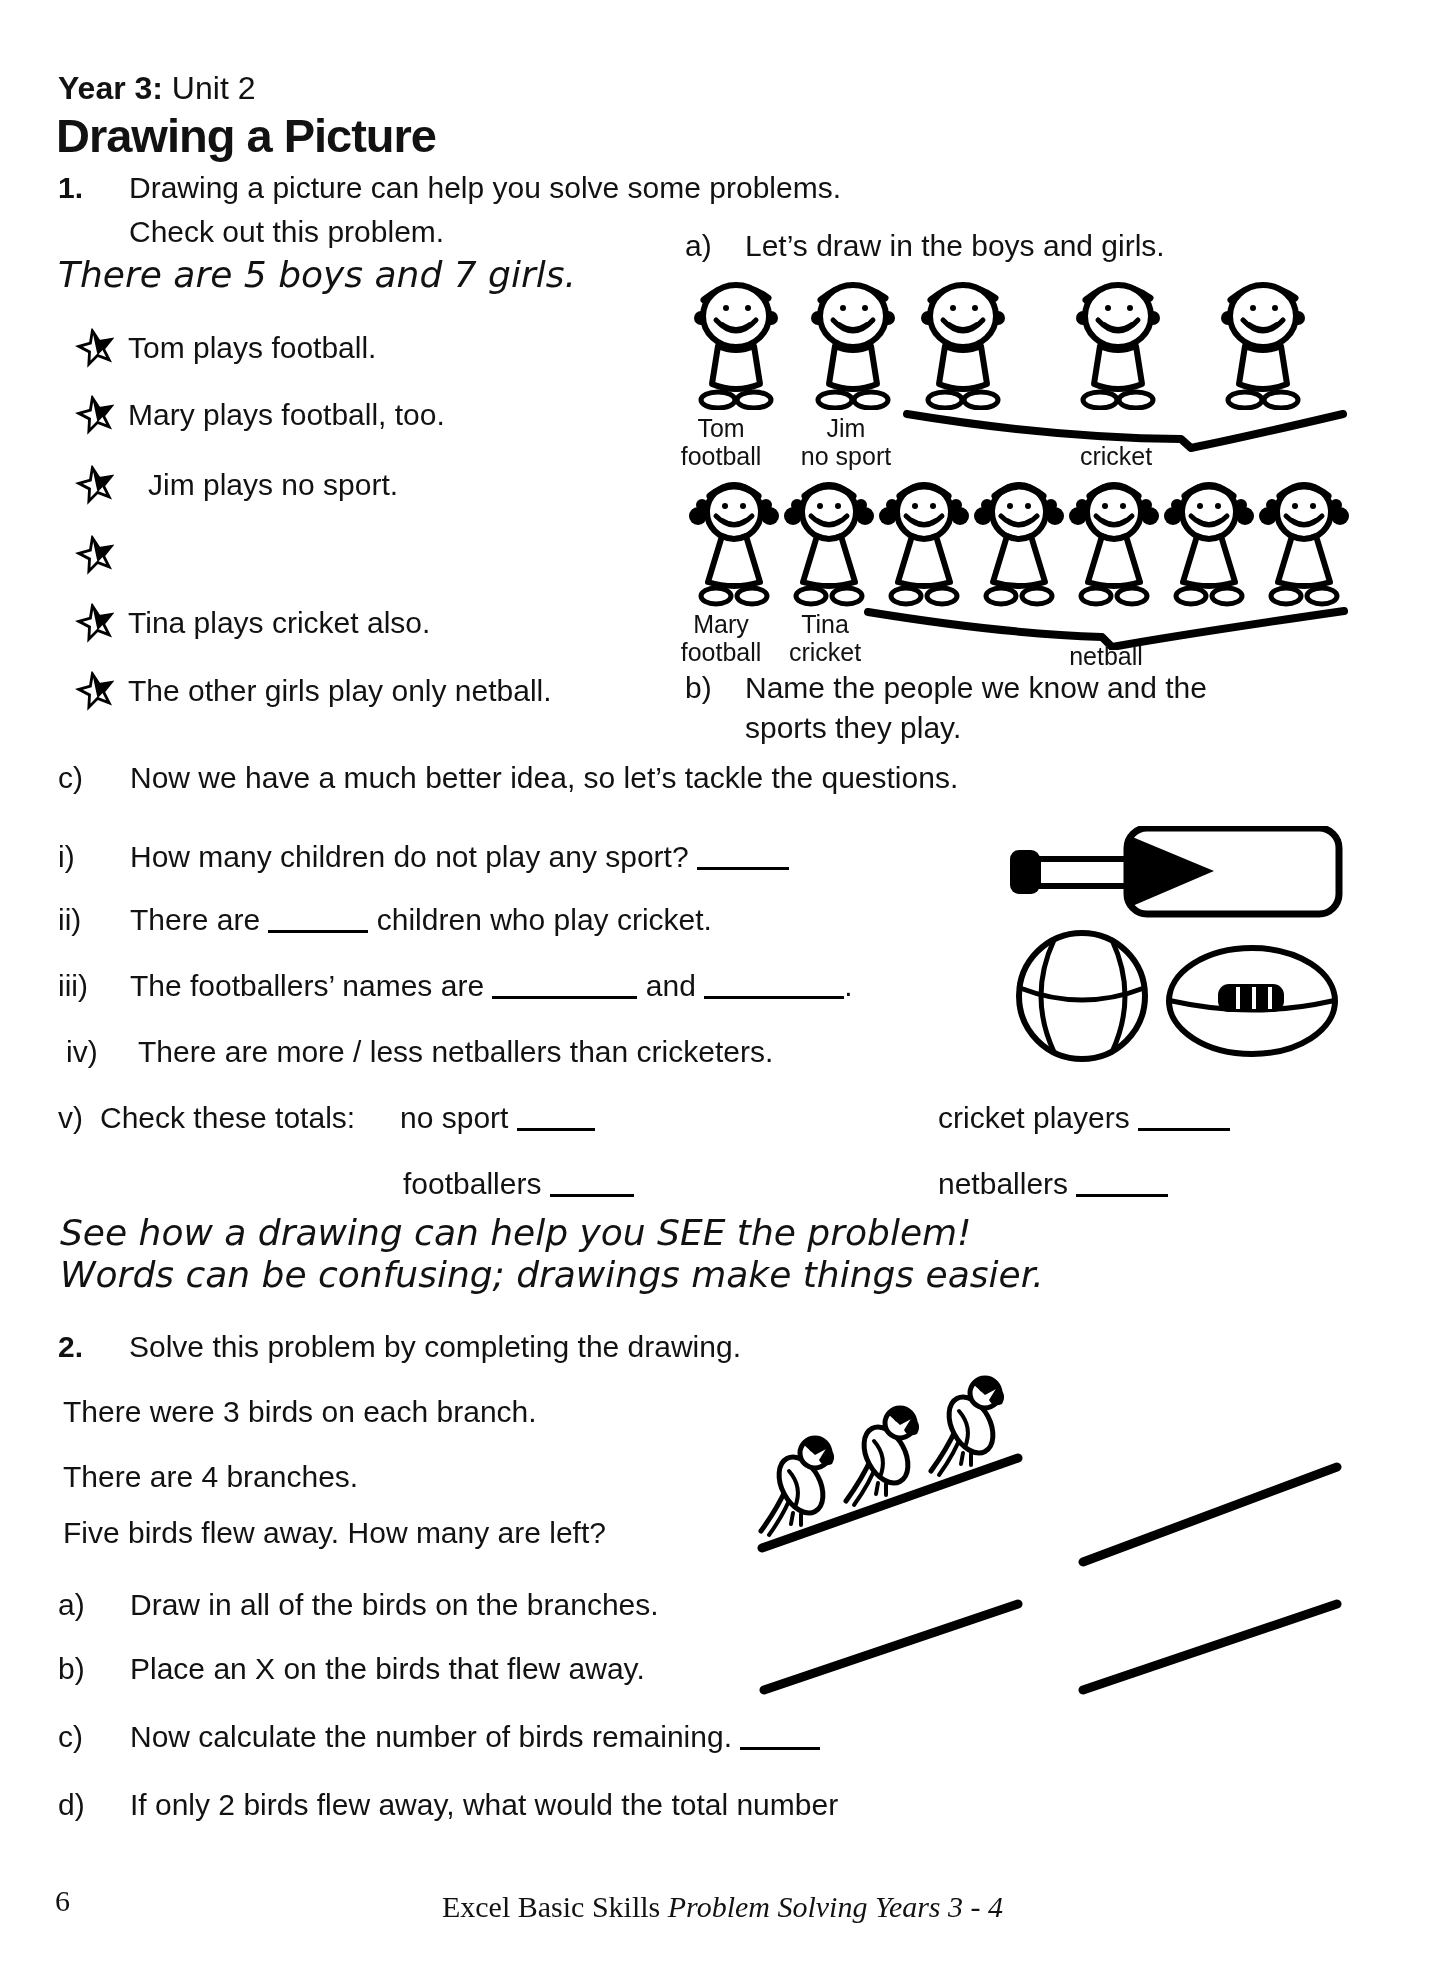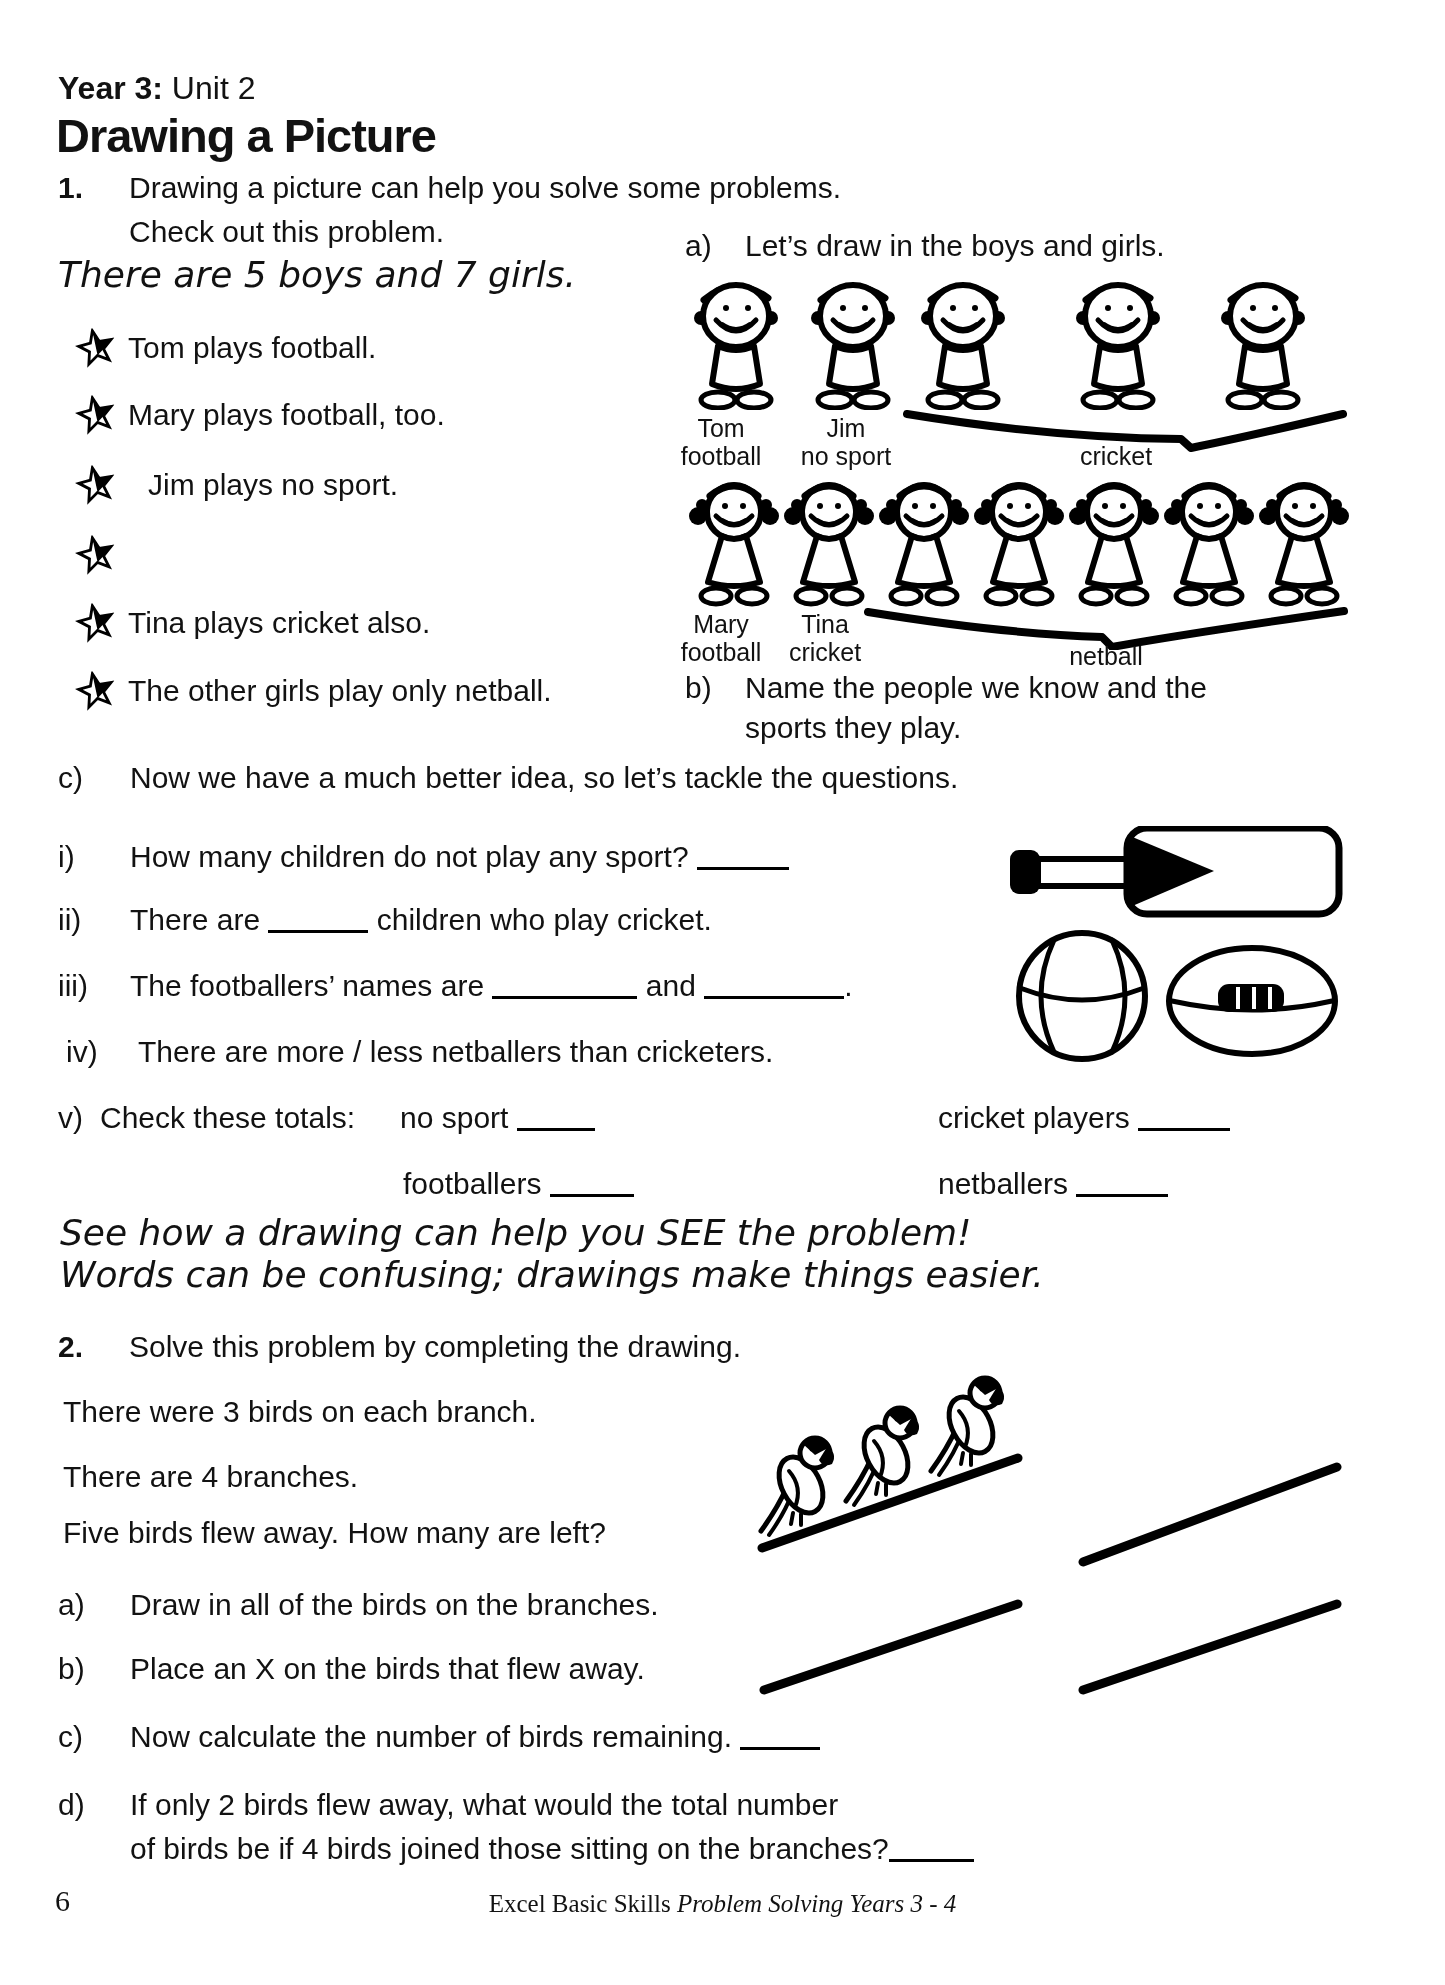--- a/index.html
+++ b/index.html
@@ -15,21 +15,21 @@
   .lbl.w71{flex-basis:71px;font-weight:bold;}
   .lbl.w60{flex-basis:60px;}
   .lbl.w42{flex-basis:42px;}
   .blank{display:inline-block;border-bottom:3px solid #000;height:24px;vertical-align:baseline;
          margin-bottom:-3px;}
   .center{text-align:center;}
   .figsvg{display:block;}
   svg .ink{stroke:#000;fill:none;stroke-linecap:round;stroke-linejoin:round;}
   svg .fillw{fill:#fff;stroke:#000;stroke-linecap:round;stroke-linejoin:round;}
   svg .fillb{fill:#000;stroke:none;}
-  .footer-serif{font-family:"Liberation Serif",serif;font-size:25px;}
+  .footer-serif{font-family:"Liberation Serif",serif;font-size:30px;}
   .footer-italic{font-style:italic;}
   .star{display:inline-block;width:40px;height:40px;margin-right:12px;transform:rotate(-12deg);flex:0 0 40px;}
   .bullet-text{padding-top:2px;}
 </style>
 </head>
 <body>
 
 <svg width="0" height="0" style="position:absolute">
   <defs>
     <symbol id="sym-boy" viewBox="0 0 96 138">
@@ -343,21 +343,20 @@
     <span>Place an X on the birds that flew away.</span>
   </div>
   <div class="abs row t30" style="left:58px;top:1719px;width:900px;">
     <span class="lbl">c)</span>
     <span><span>Now calculate the number of birds remaining.</span> <span class="blank" style="width:80px;"></span></span>
   </div>
   <div class="abs row t30" style="left:58px;top:1787px;width:1100px;">
     <span class="lbl">d)</span>
     <span>
       <span style="display:block;margin-bottom:8px;">If only 2 birds flew away, what would the total number</span>
-      <span style="display:block;"><span>of birds be if 4 birds joined those sitting on the branches?</span><span class="blank" style="width:85px;"></span></span>
     </span>
   </div>
 
   <div class="abs footer-serif" style="left:55px;top:1884px;font-size:30px;">6</div>
   <div class="abs footer-serif center" style="left:0;top:1890px;width:1445px;">
     <span>Excel Basic Skills </span><span class="footer-italic">Problem Solving Years 3 - 4</span>
   </div>
 
 </div>
 

